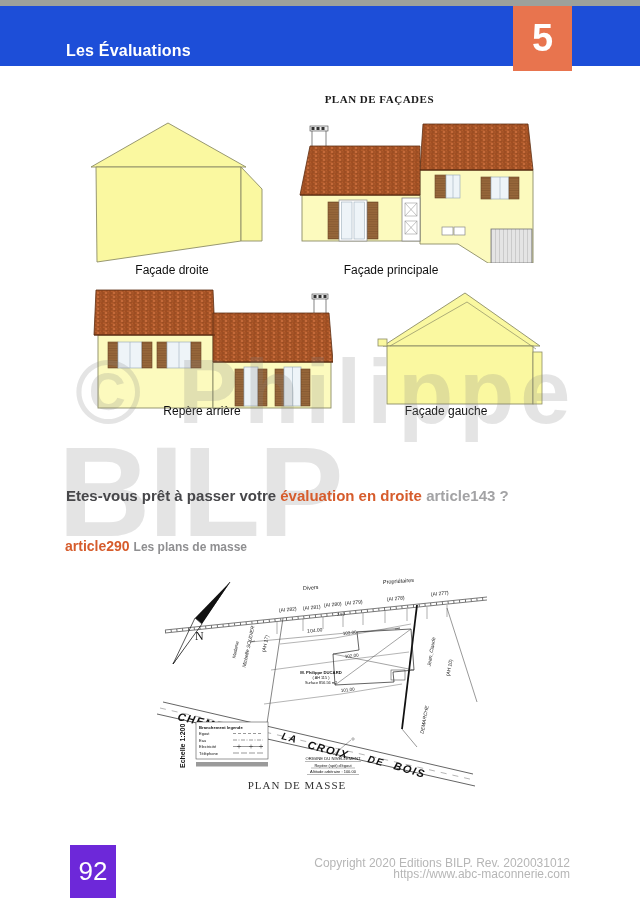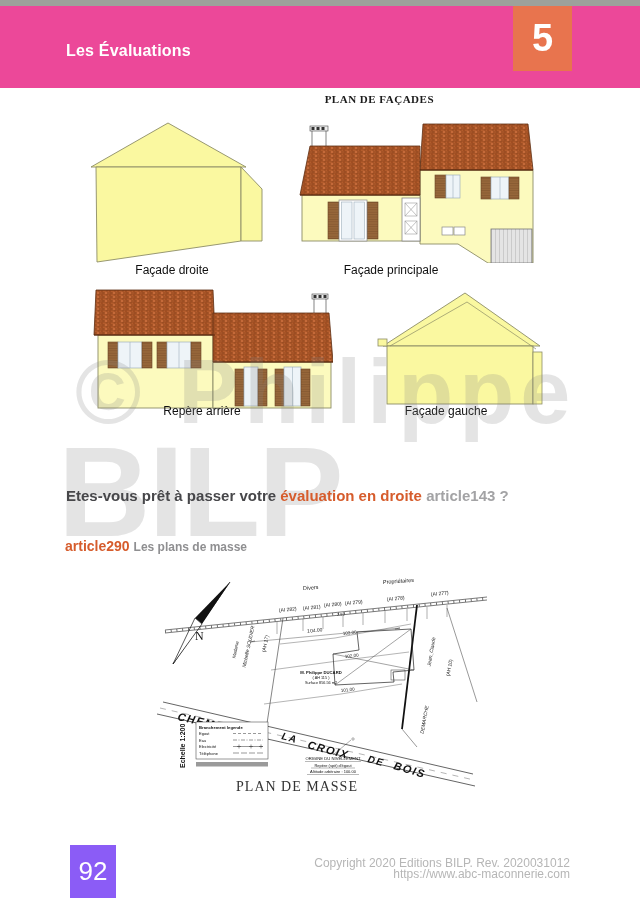--- a/index.html
+++ b/index.html
@@ -1,20 +1,20 @@
 <!DOCTYPE html>
 <html><head>
 <meta charset="utf-8">
 <style>
   html,body{margin:0;padding:0;background:#fff;}
   .page{position:relative;width:640px;height:906px;background:#ffffff;overflow:hidden;
         font-family:"Liberation Sans",sans-serif;}
   
   .topstrip{position:absolute;left:0;top:0;width:640px;height:6px;background:#9da19b;}
-  .hbar{position:absolute;left:0;top:6px;width:640px;height:82px;background:#ec4899;}
+  .hbar{position:absolute;left:0;top:6px;width:640px;height:60px;background:#1d4ed8;}
   .htitle{position:absolute;left:66px;top:36px;font-size:16px;font-weight:bold;color:#ffffff;letter-spacing:.2px;}
   .chnum{position:absolute;left:513px;top:6px;width:59px;height:65px;background:#e8744e;
          display:flex;align-items:center;justify-content:center;color:#fff;font-size:38px;font-weight:bold;}
   
   .figtitle{position:absolute;left:154px;top:93px;width:280px;text-align:right;
             font-family:"Liberation Serif",serif;font-weight:bold;font-size:11px;color:#1b1b1b;letter-spacing:.5px;z-index:1;}
   .fsvg{position:absolute;z-index:1;}
   .fl{position:absolute;font-size:12px;font-weight:normal;color:#101010;text-align:center;z-index:1;}
   
   .wm{position:absolute;font-weight:bold;color:rgba(130,130,130,.22);z-index:2;white-space:nowrap;line-height:1;}
@@ -22,23 +22,23 @@
   .wm2{left:58px;top:428px;font-size:128px;letter-spacing:-2px;}
   
   .cta{position:absolute;left:66px;top:487px;font-size:15px;font-weight:bold;z-index:3;white-space:nowrap;}
   .cta .dark{color:#47474a;} .cta .orange{color:#d65c2c;} .cta .light{color:#a3a3a5;}
   .secthead{position:absolute;left:65px;top:537px;z-index:3;white-space:nowrap;}
   .secthead .art{color:#d65c2c;font-size:14px;font-weight:bold;}
   .secthead .ttl{color:#8f8f91;font-size:12px;font-weight:bold;margin-left:4px;}
   
   .plan{position:absolute;left:155px;top:572px;z-index:1;}
   .plancap{position:absolute;left:227px;top:779px;width:140px;text-align:center;z-index:1;
-           font-family:"Liberation Serif",serif;font-size:14px;color:#333;letter-spacing:1px;}
-  
-  .pagebadge{position:absolute;left:70px;top:845px;width:46px;height:53px;background:#8b5cf6;
+           font-family:"Liberation Serif",serif;font-size:11px;color:#333;letter-spacing:1px;}
+  
+  .pagebadge{position:absolute;left:70px;top:845px;width:46px;height:53px;background:#6d28d9;
              display:flex;align-items:center;justify-content:center;color:#fff;font-size:26px;}
   .copy{position:absolute;right:70px;top:858px;text-align:right;font-size:12px;color:#b6b6b6;line-height:11px;}
   svg text{font-family:"Liberation Sans",sans-serif;}
   .sser{font-family:"Liberation Serif",serif;}
 </style>
 </head>
 <body>
 
 <svg width="0" height="0" style="position:absolute" aria-hidden="true">
   <defs>

